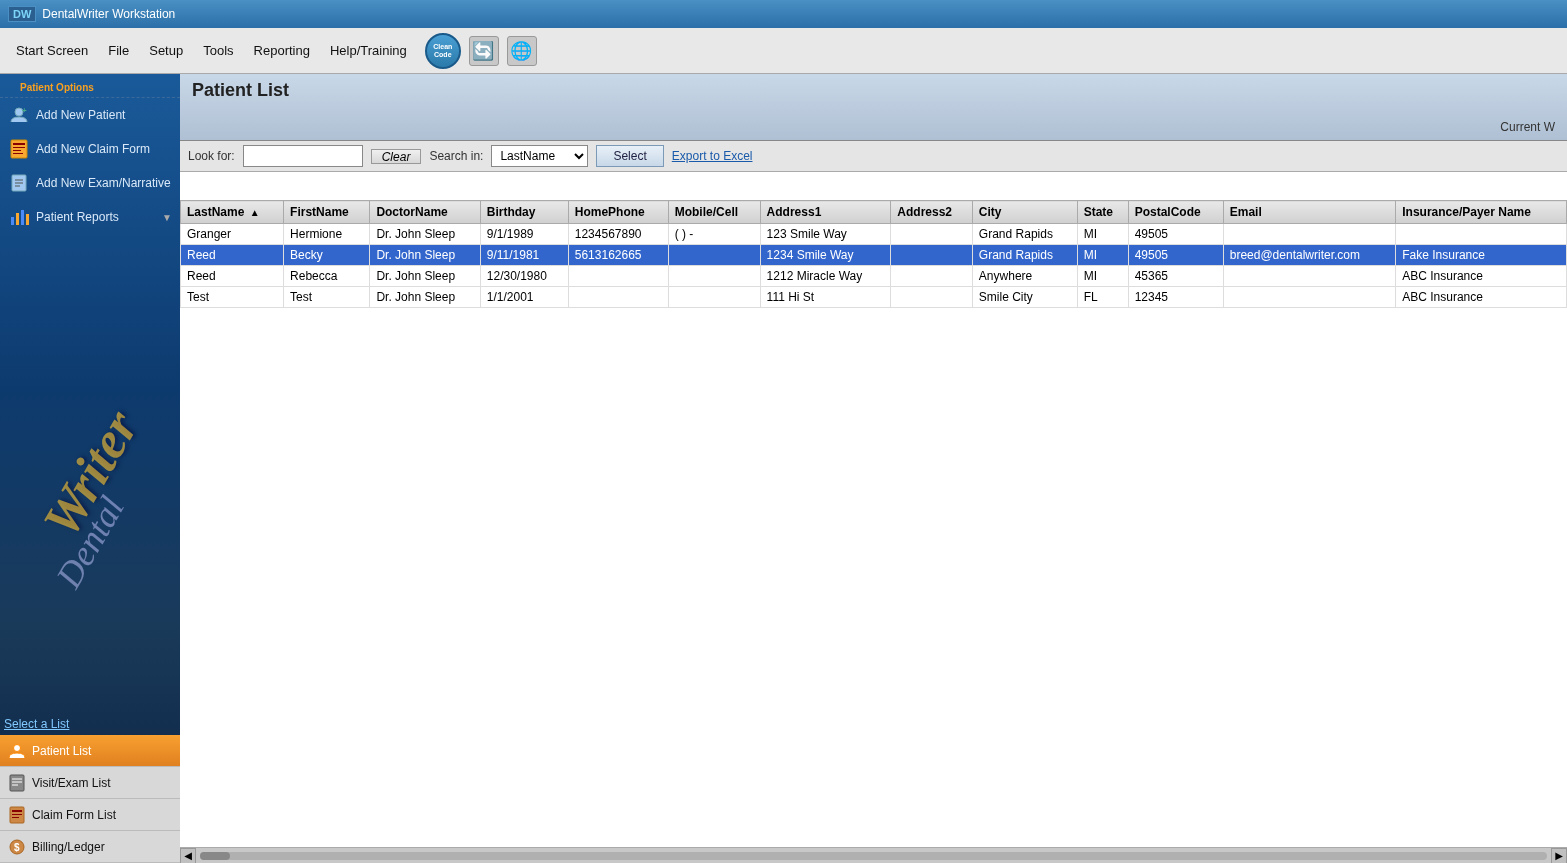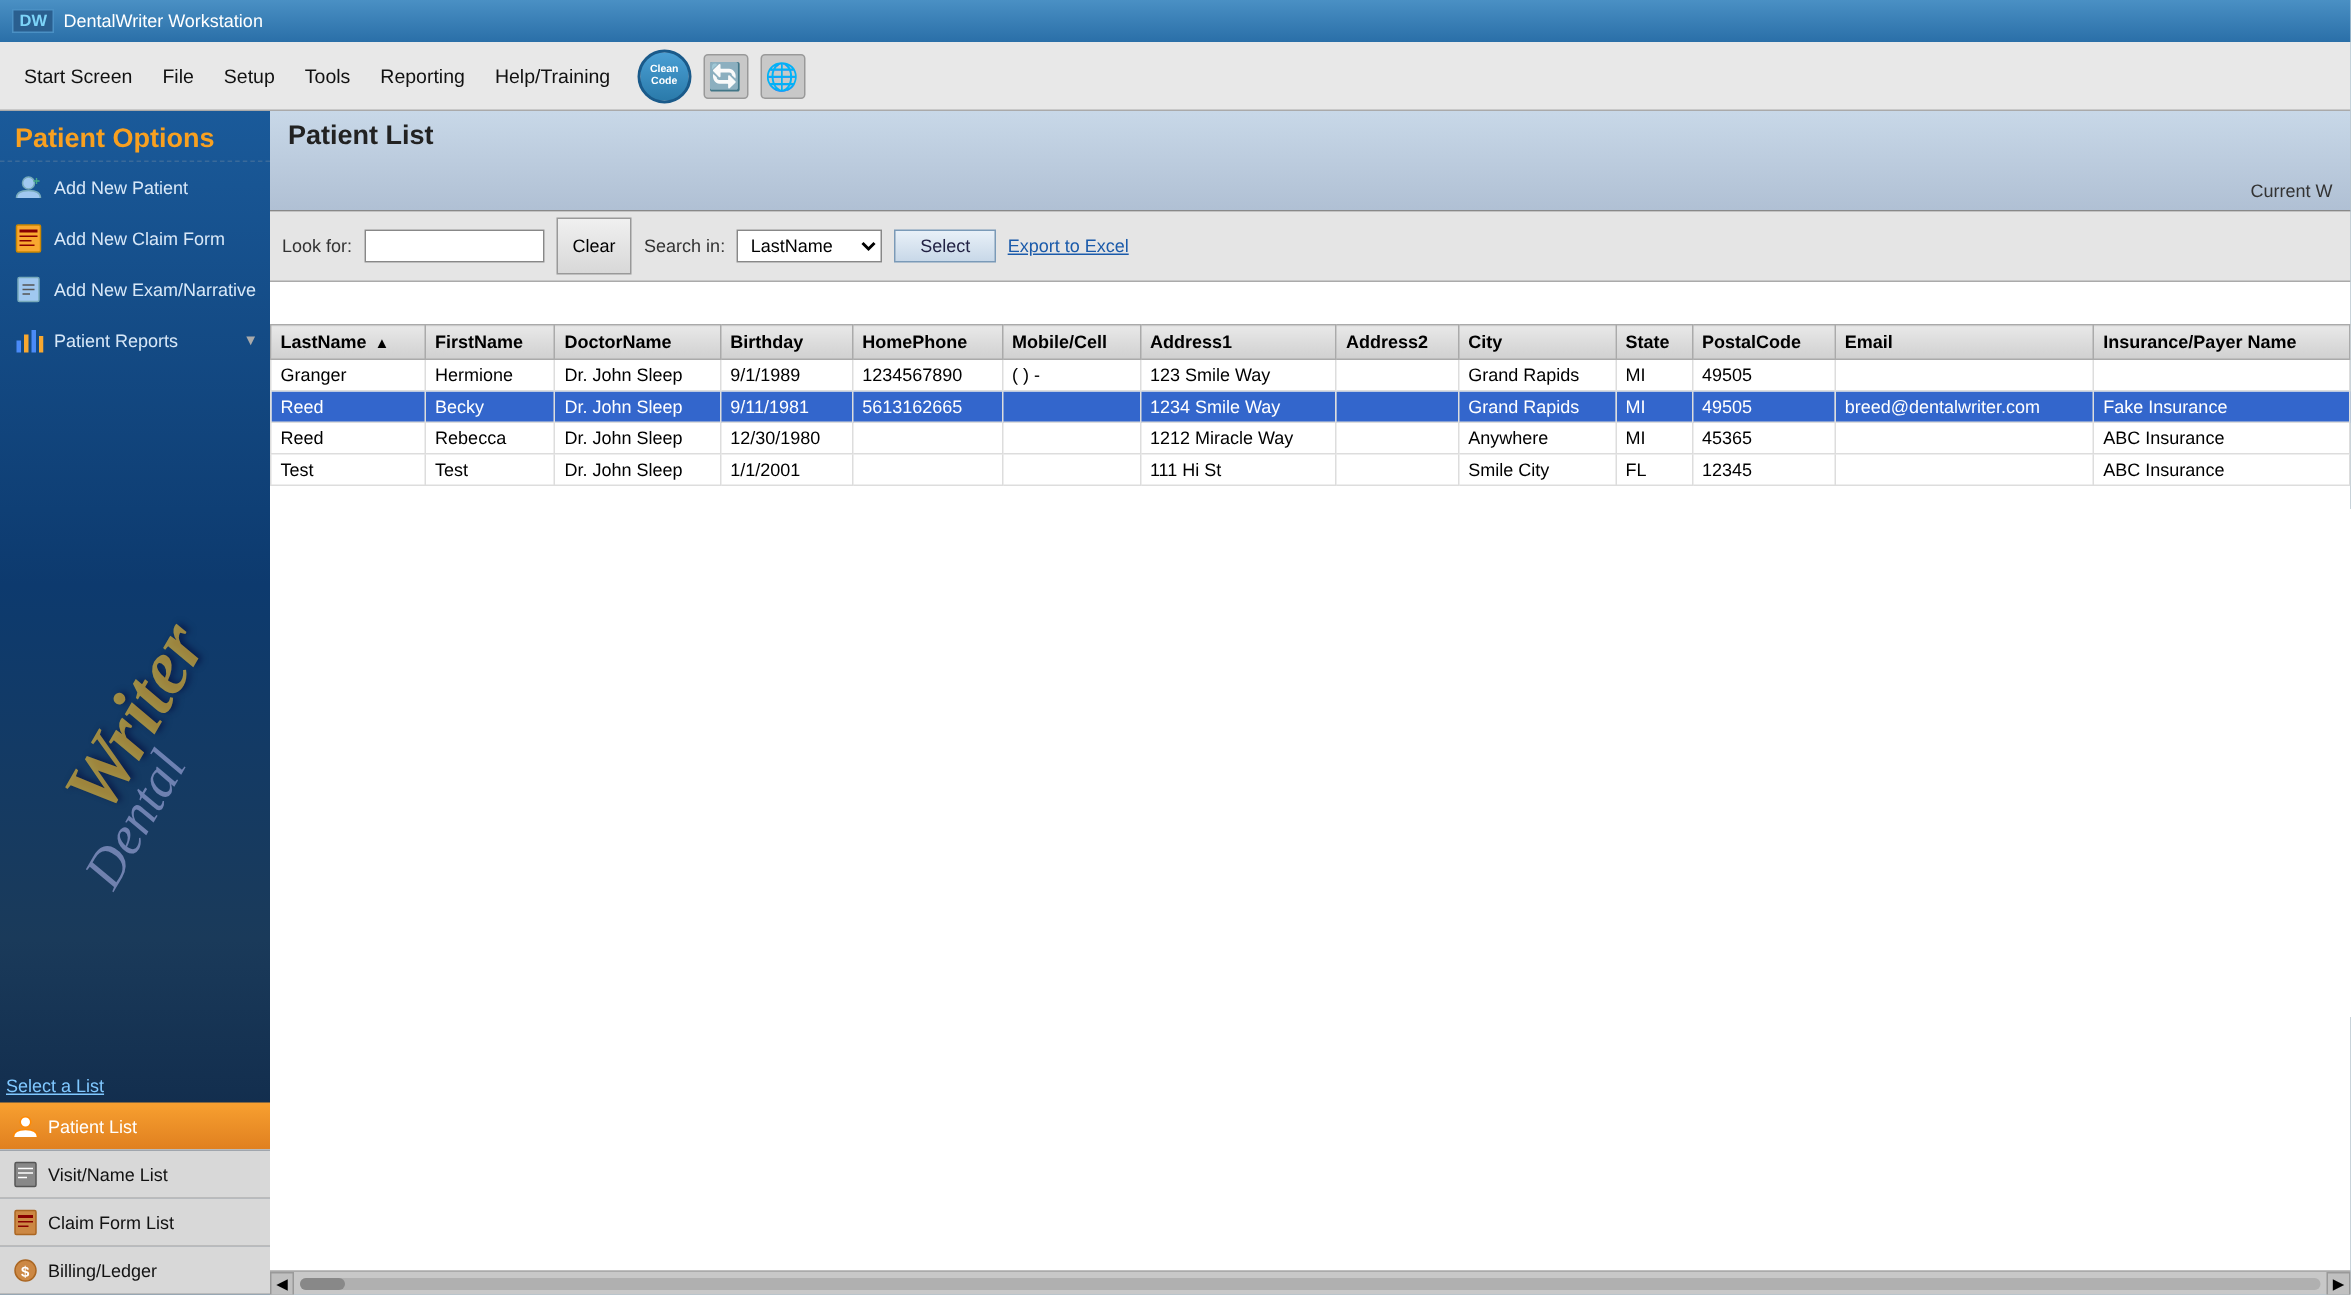--- a/index.html
+++ b/index.html
@@ -83,22 +83,22 @@
       background: linear-gradient(to bottom, #1a5a9a 0%, #0d3a6e 40%, #1a3a5a 70%, #0a2040 100%);
       display: flex;
       flex-direction: column;
       position: relative;
       overflow: hidden;
     }
 
     #patient-options-header {
       color: #f8a020;
       font-weight: bold;
-      font-size: 18px;
-      padding: 8px 10px 4px;
+      font-size: 10px;
+      padding: 8px 20px 4px;
       border-bottom: 1px dashed #3a6a9a;
     }
 
     .sidebar-action {
       display: flex;
       align-items: center;
       padding: 6px 8px;
       color: #d8e8f8;
       cursor: pointer;
       font-size: 12px;
@@ -211,26 +211,27 @@
     }
     #look-for-input {
       width: 120px;
       height: 22px;
       border: 1px solid #888;
       padding: 2px 4px;
       font-size: 12px;
       background: white;
     }
     .toolbar-btn-small {
-      height: 38px;
+      height: 15px;
       padding: 0 10px;
       background: linear-gradient(to bottom, #f0f0f0, #d8d8d8);
       border: 1px solid #999;
       cursor: pointer;
       font-size: 12px;
+      font-style: italic;
     }
 
     #search-in-select {
       height: 22px;
       border: 1px solid #888;
       font-size: 12px;
       background: white;
       padding: 0 4px;
     }
 
@@ -419,21 +420,21 @@
 
     <div class="list-item-btn">
       <div class="list-icon">
         <svg width="18" height="18" viewBox="0 0 18 18">
           <rect x="2" y="1" width="14" height="16" rx="1" fill="#888" stroke="#555" stroke-width="1"></rect>
           <line x1="4" y1="5" x2="14" y2="5" stroke="#fff" stroke-width="1"></line>
           <line x1="4" y1="8" x2="14" y2="8" stroke="#fff" stroke-width="1"></line>
           <line x1="4" y1="11" x2="10" y2="11" stroke="#fff" stroke-width="1"></line>
         </svg>
       </div>
-      <span>Visit/Name List</span>
+      <span>Visit/Exam List</span>
     </div>
 
     <div class="list-item-btn">
       <div class="list-icon">
         <svg width="18" height="18" viewBox="0 0 18 18">
           <rect x="2" y="1" width="14" height="16" rx="1" fill="#c84" stroke="#a62" stroke-width="1"></rect>
           <rect x="4" y="4" width="10" height="2" fill="#800"></rect>
           <rect x="4" y="8" width="10" height="1" fill="#800"></rect>
           <rect x="4" y="11" width="7" height="1" fill="#800"></rect>
         </svg>

